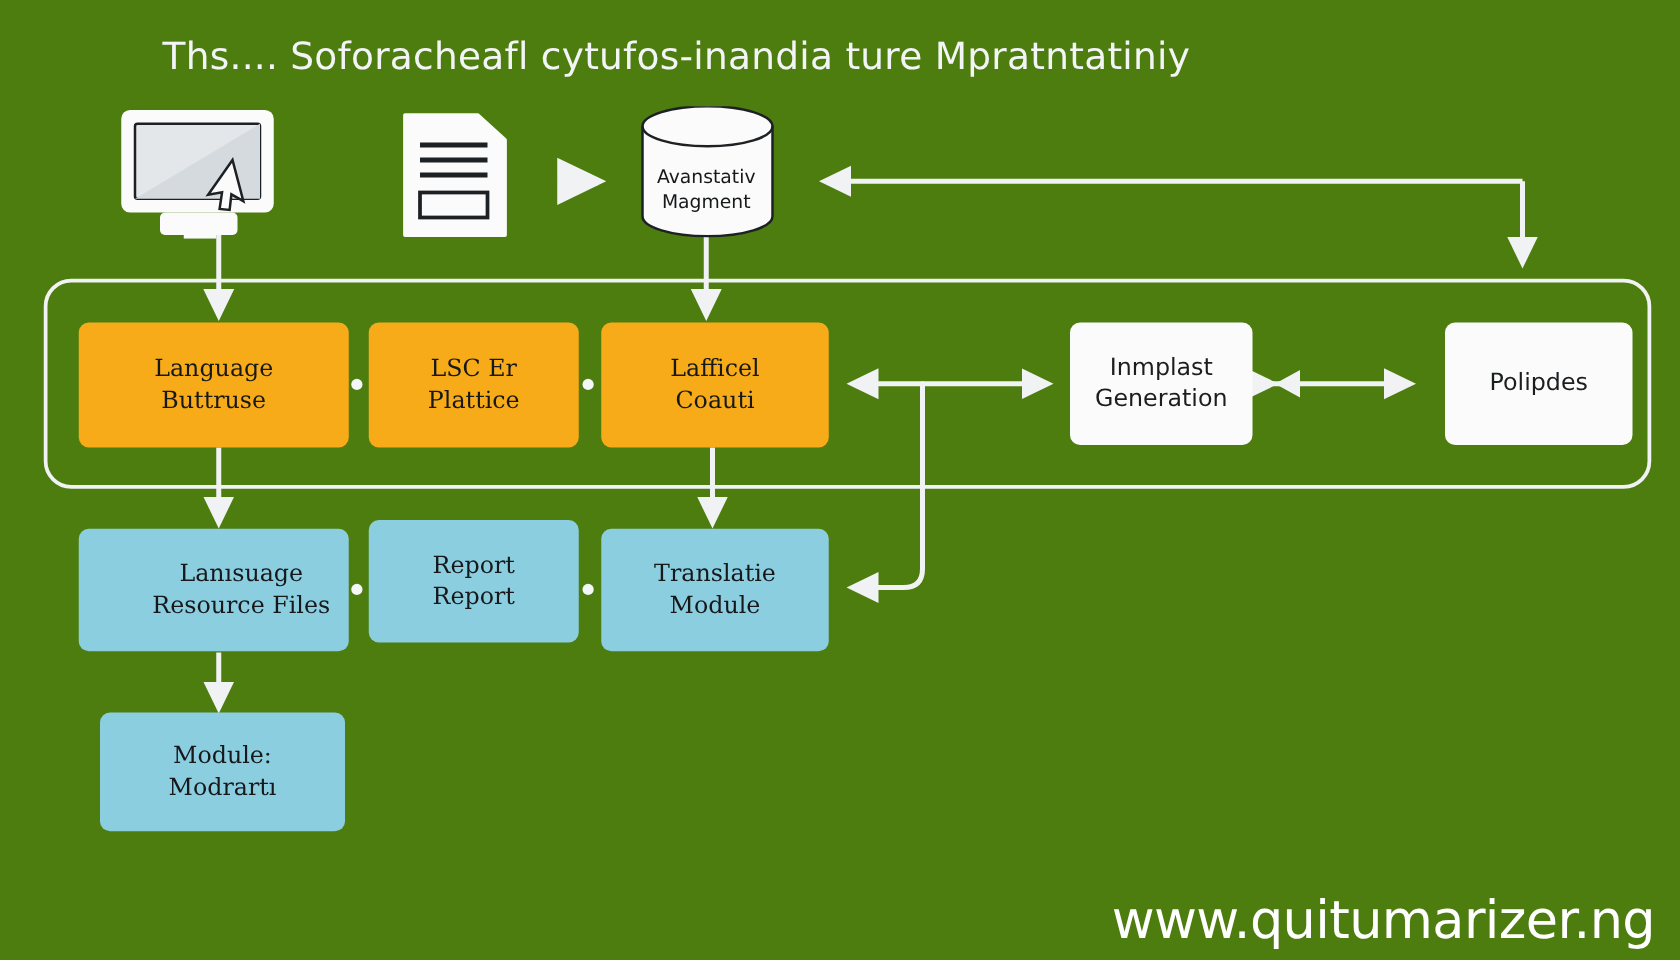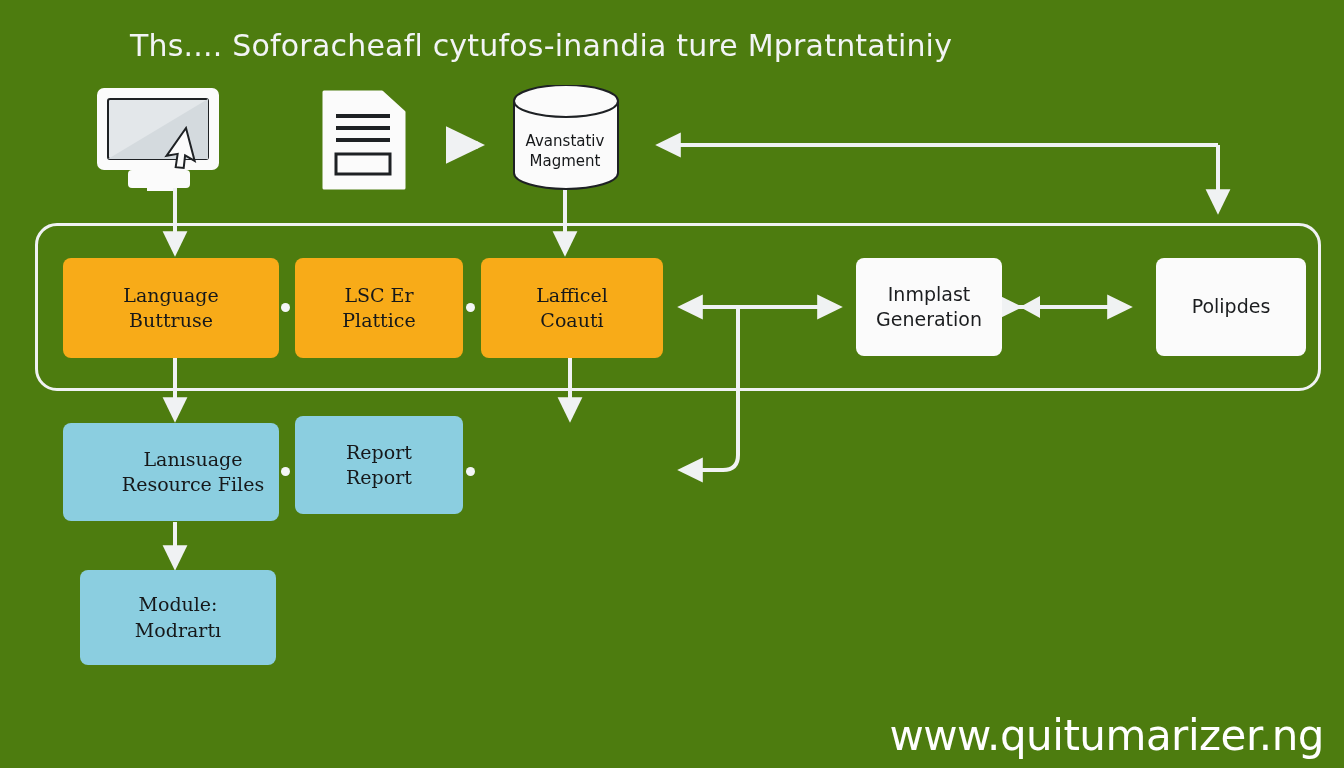--- a/index.html
+++ b/index.html
@@ -253,20 +253,24 @@
     <span class="node-line">Resource Files</span>
   </div>
   <div class="dot" style="left:281px; top:467px;"></div>
 
   <div class="node resource" style="left:295px; top:416px; width:168px; height:98px;">
     <span class="node-line">Report</span>
     <span class="node-line">Report</span>
   </div>
   <div class="dot" style="left:466px; top:467px;"></div>
 
+  <div class="node resource" style="left:481px; top:423px; width:182px; height:98px;">
+    <span class="node-line">Translatie</span>
+    <span class="node-line">Module</span>
+  </div>
 
   <div class="node resource" style="left:80px; top:570px; width:196px; height:95px;">
     <span class="node-line">Module:</span>
     <span class="node-line">Modrartı</span>
   </div>
 
   <div class="watermark">www.quitumarizer.ng</div>
 
 </div>
 

